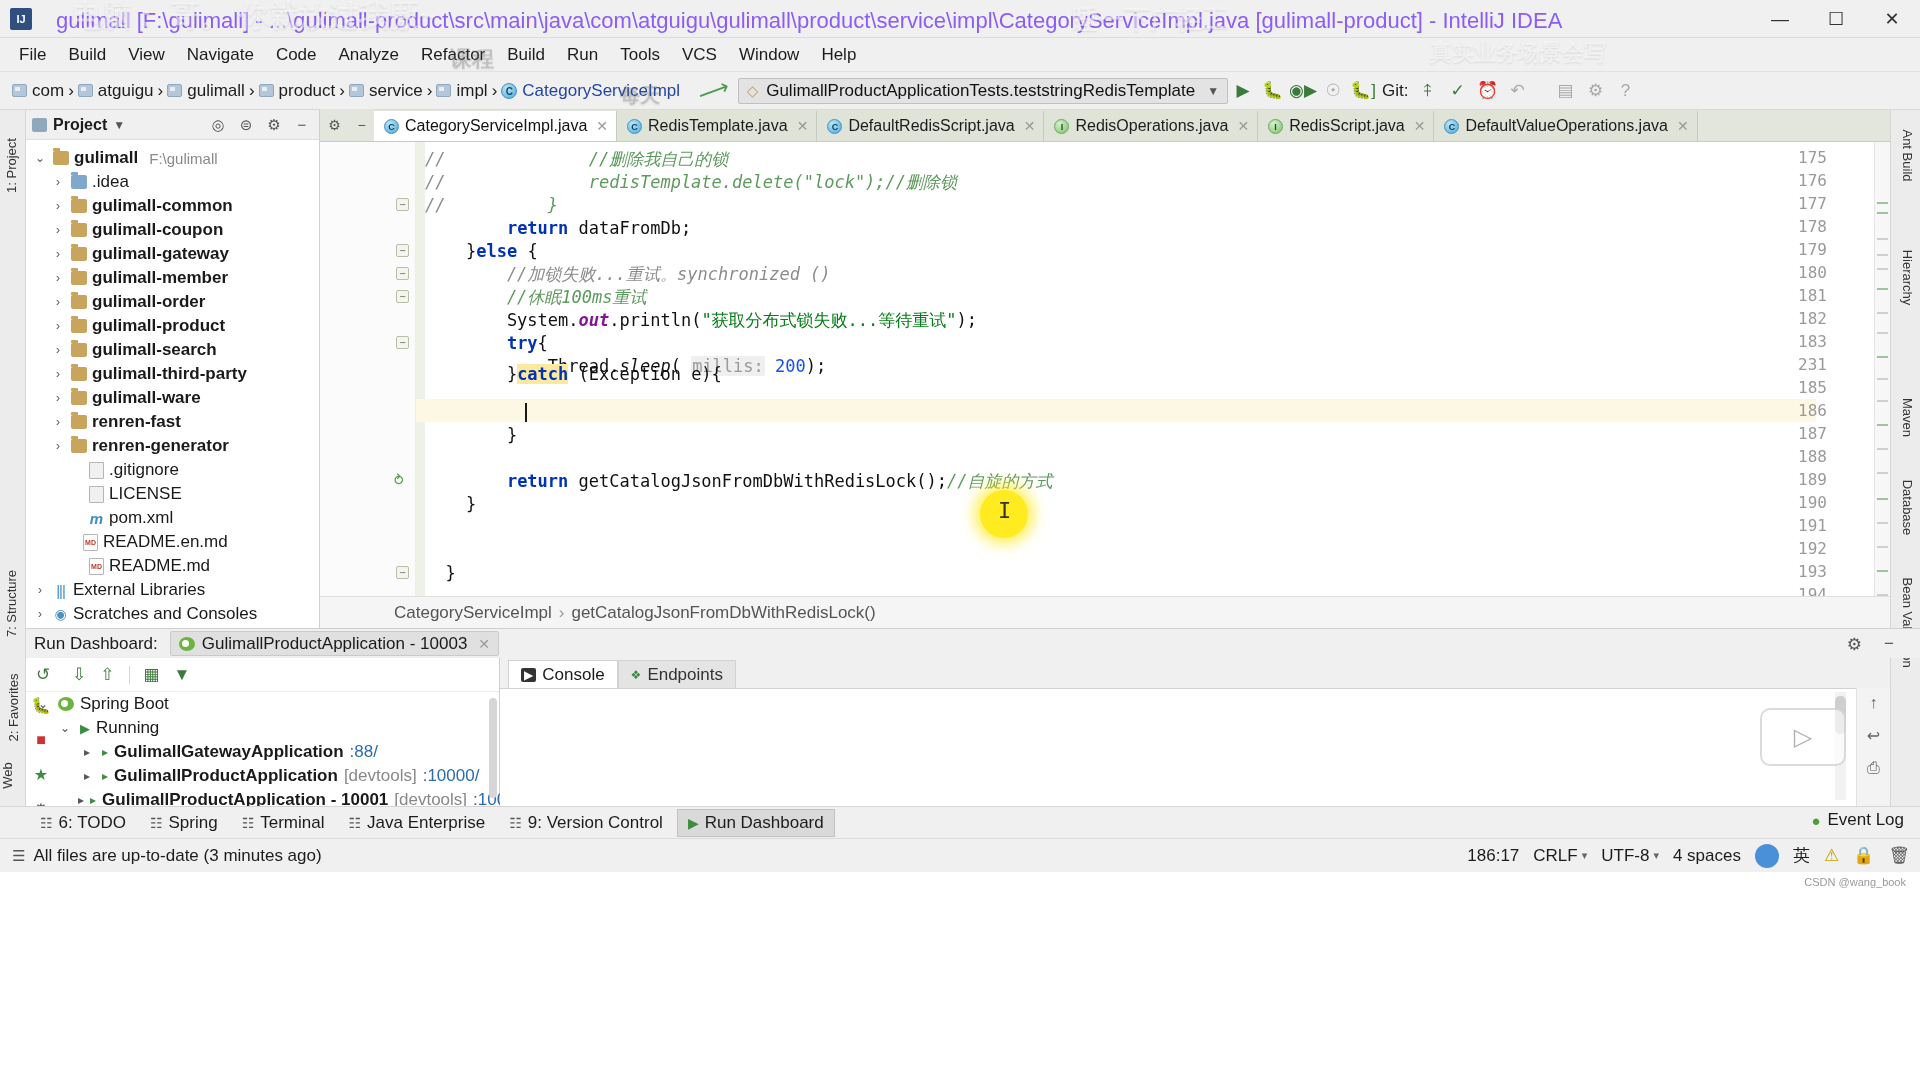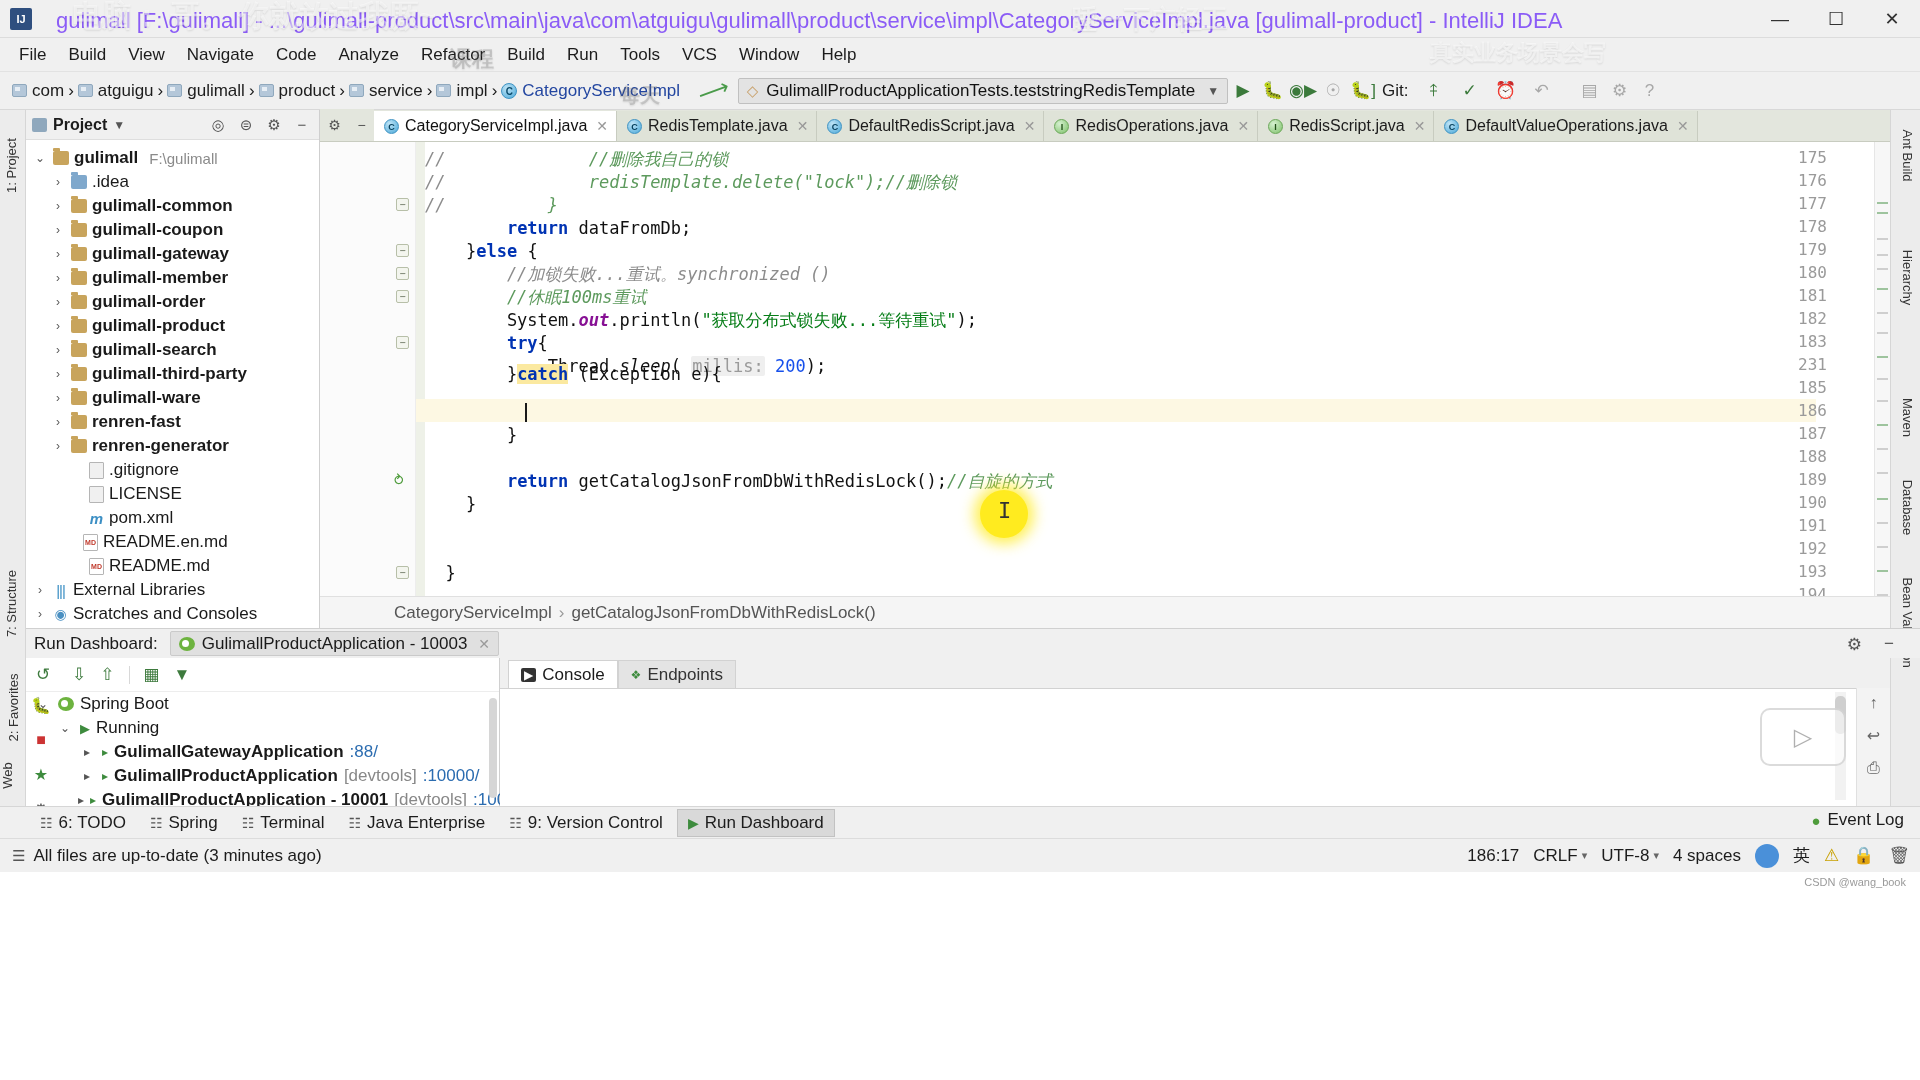--- a/index.html
+++ b/index.html
@@ -57,21 +57,21 @@
   .nav-arrow { margin:0 8px 0 14px; color:#4a9b4a; font-size:22px;
      transform:rotate(-20deg); }
   .runconfig { display:flex; align-items:center; gap:8px; height:26px;
      background:#e3e3e3; border:1px solid #c0c0c0; border-radius:2px;
      padding:0 8px; font-size:17px; color:#111; }
   .runconfig .diamond { color:#c8a06a; font-size:15px; }
   .runconfig .chev { color:#555; font-size:12px; margin-left:4px; }
   .tbtn { width:30px; height:30px; display:flex; align-items:center;
      justify-content:center; font-size:17px; color:#3b7a3b; }
   .tbtn.grey { color:#a8a8a8; }
-  .vcs-group { display:flex; align-items:center; gap:6px; margin-left:4px;
+  .vcs-group { display:flex; align-items:center; gap:0; margin-left:4px;
      font-size:17px; }
   .vcs-label { color:#1c1c1c; margin-right:4px; }
 
   
   .leftstrip { position:absolute; left:0; top:110px; width:26px; height:696px;
      background:#ececec; border-right:1px solid #d6d6d6; }
   .strip-lbl { position:absolute; left:-24px; width:70px; text-align:center;
      font-size:13px; color:#333; transform:rotate(-90deg); white-space:nowrap; }
   .rightstrip { position:absolute; right:0; top:110px; width:30px; height:696px;
      background:#ececec; border-left:1px solid #d6d6d6; }

